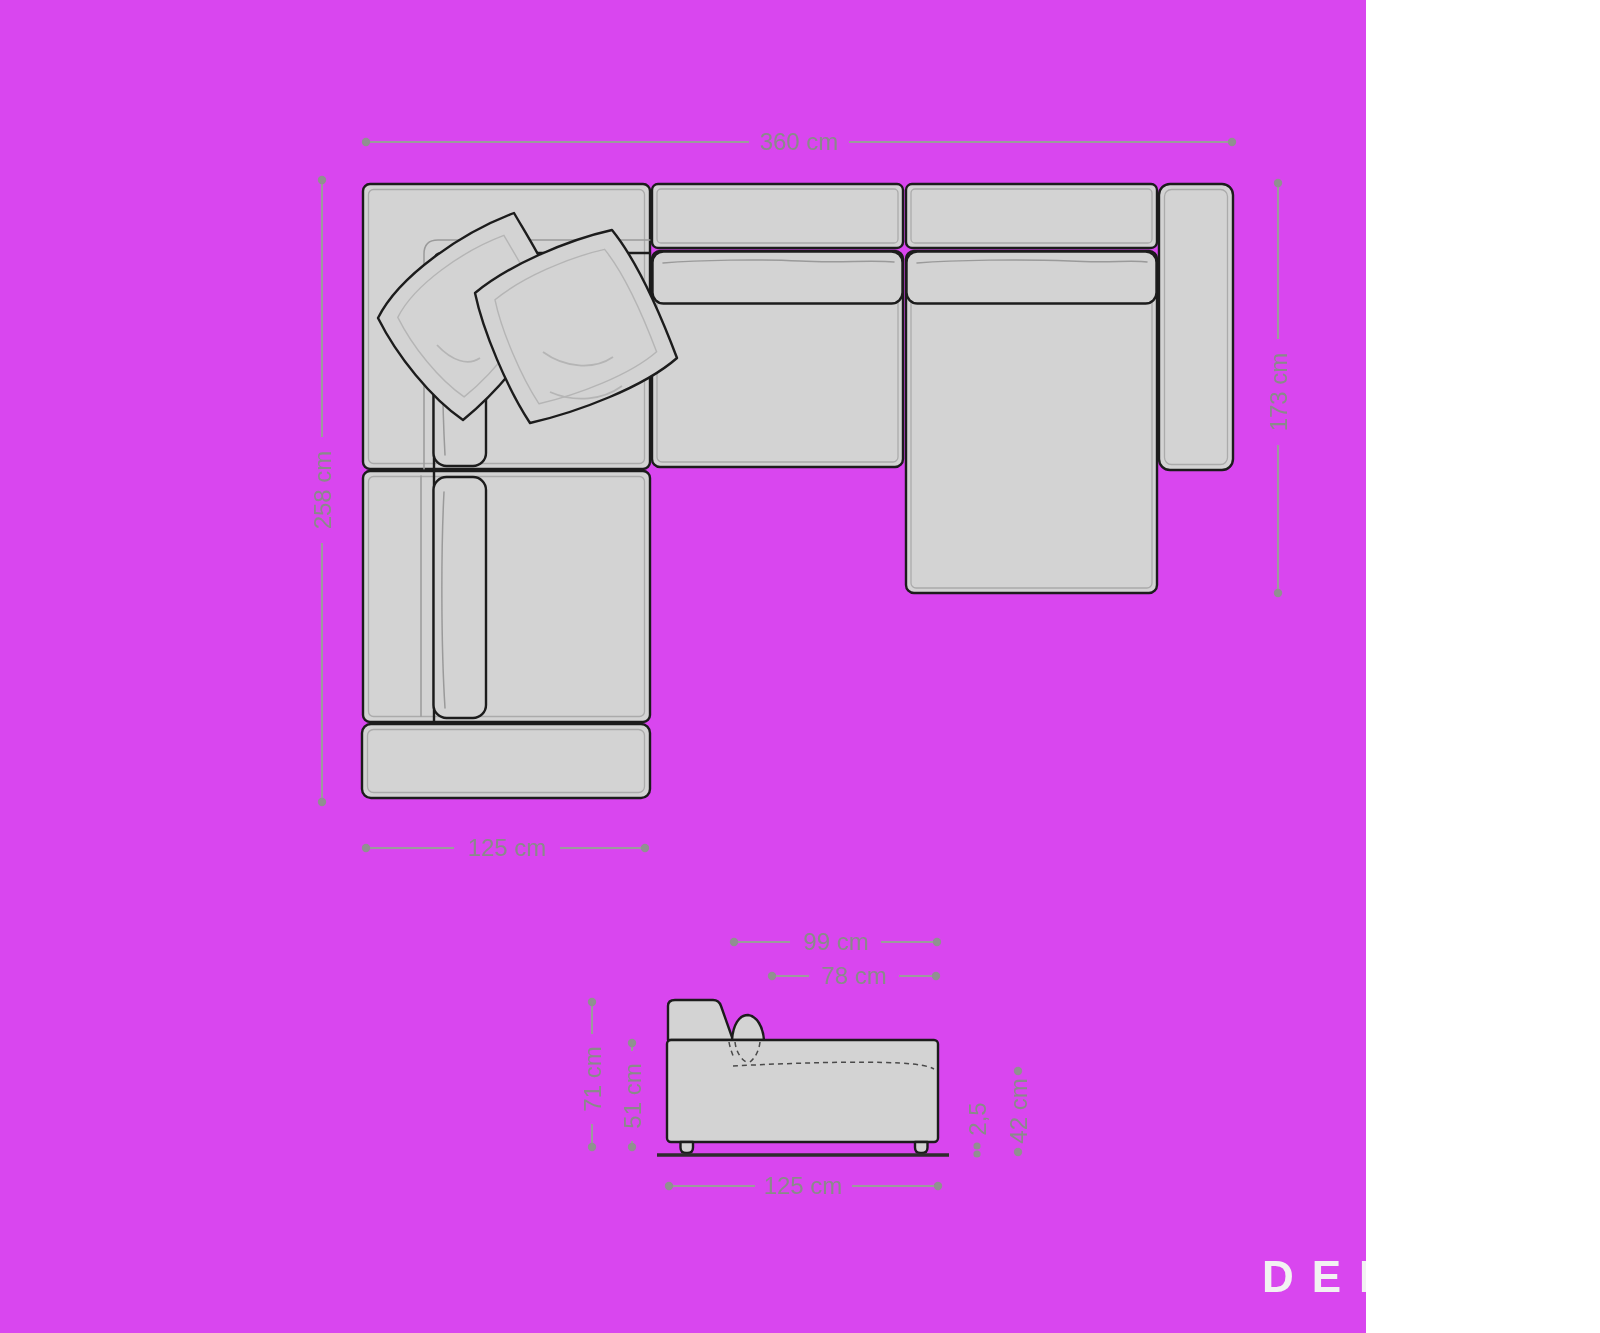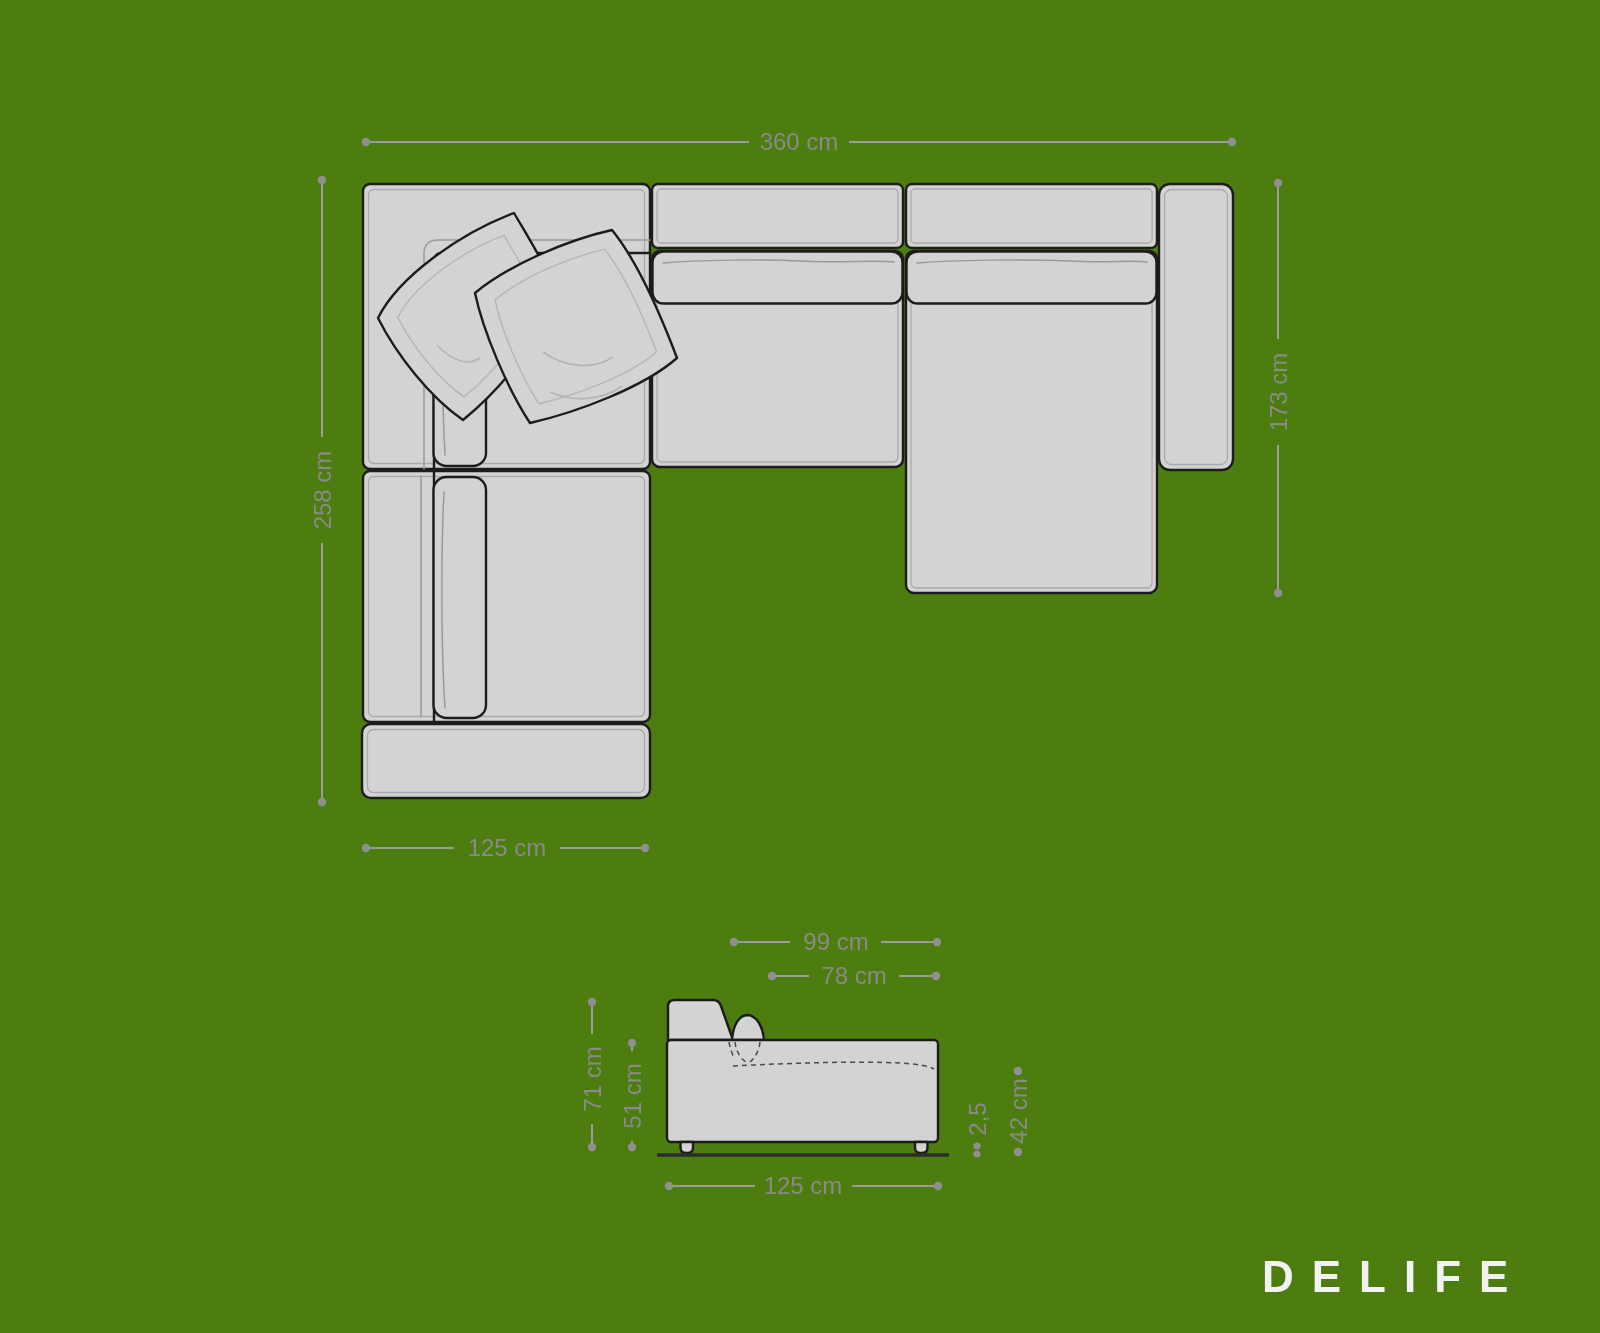--- a/index.html
+++ b/index.html
@@ -1,16 +1,16 @@
 <!DOCTYPE html>
 <html><head>
 <meta charset="utf-8">
 <style>
   html,body{margin:0;padding:0;background:#ffffff;}
-  .canvas{position:relative;width:1600px;height:1333px;background:#4d7c0f;overflow:hidden;
+  .canvas{position:relative;width:1366px;height:1333px;background:#d946ef;overflow:hidden;
           font-family:"Liberation Sans", sans-serif;}
   svg{position:absolute;left:0;top:0;}
   .module{fill:#d3d3d3;stroke:#1c1c1c;stroke-width:2.4;stroke-linejoin:round;}
   .seam{fill:none;stroke:#ababab;stroke-width:1.3;}
   .darkline{fill:none;stroke:#1c1c1c;stroke-width:2.4;stroke-linecap:round;}
   .midline{fill:none;stroke:#9a9a9a;stroke-width:1.5;stroke-linecap:round;}
   .dimline{stroke:#9c9c9c;stroke-width:2;fill:none;}
   .dimdot{fill:#909090;stroke:none;}
   .dimtext{fill:#8a8a8a;font-size:24px;font-family:"Liberation Sans", sans-serif;}
   .dashline{fill:none;stroke:#4a4a4a;stroke-width:1.5;stroke-dasharray:5 4;}

